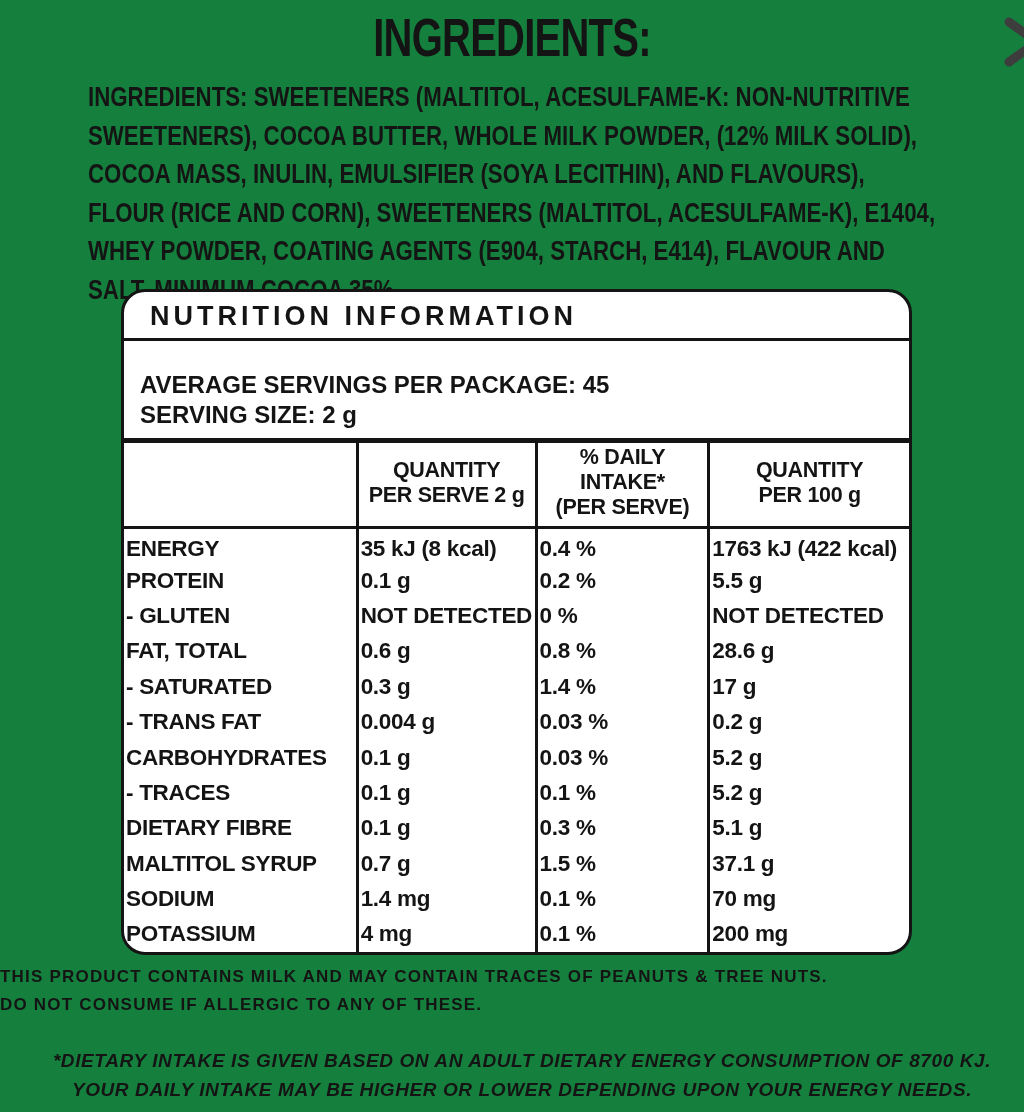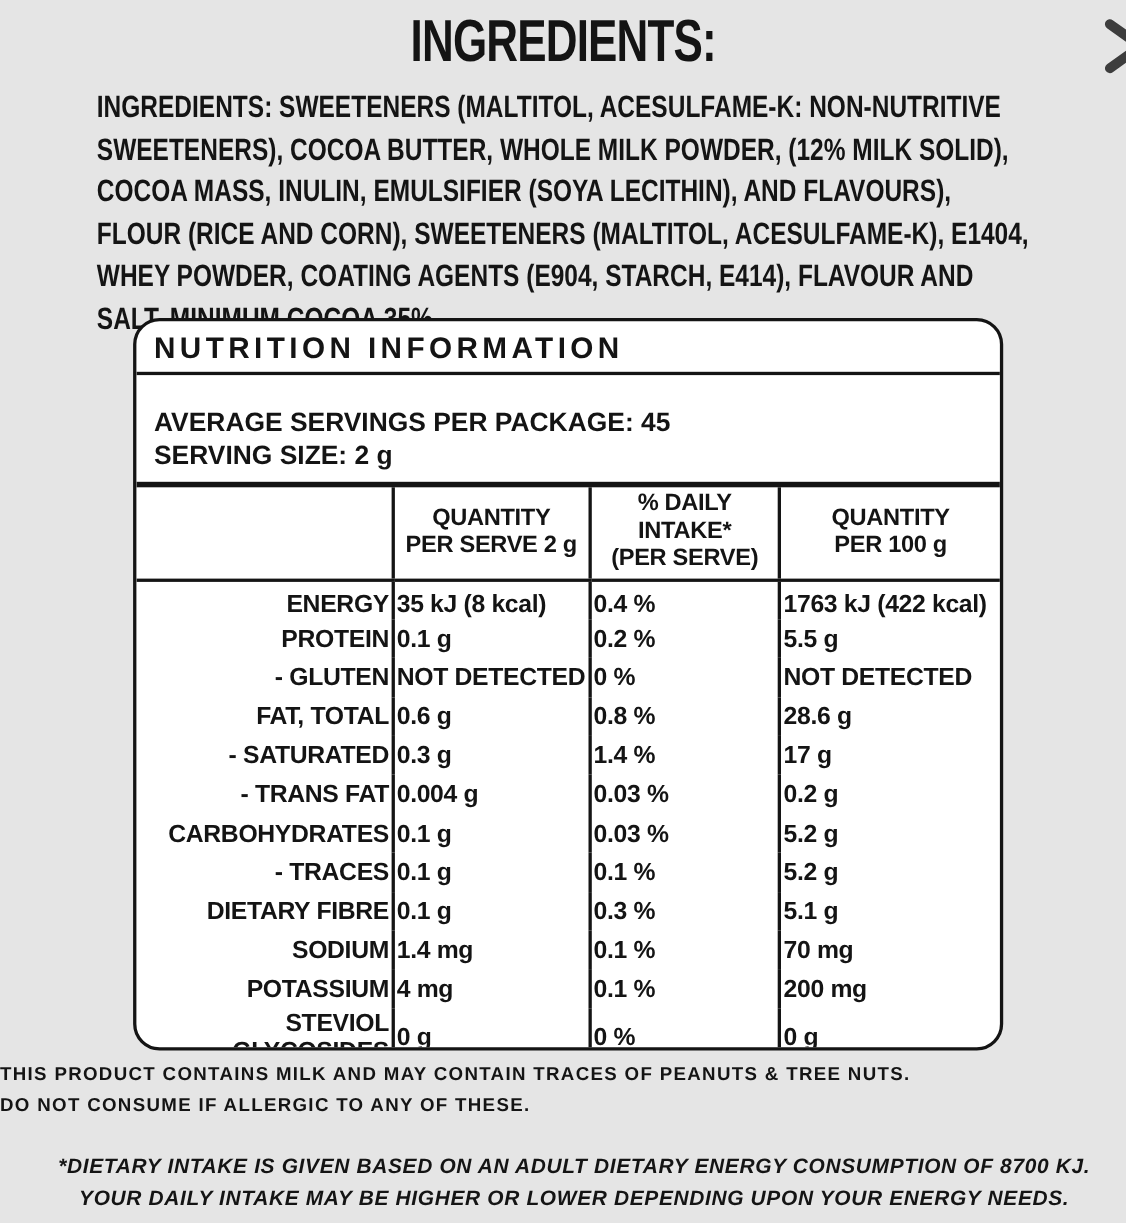--- a/index.html
+++ b/index.html
@@ -2,21 +2,21 @@
 <html><head>
 <meta charset="utf-8">
 <style>
   * { box-sizing: border-box; }
   html, body { margin: 0; padding: 0; }
   body {
     width: 1024px; height: 1112px; overflow: hidden;
     background: #ffffff; color: #141414;
     font-family: "Liberation Sans", sans-serif;
   }
-  .page { position: relative; width: 1024px; height: 1112px; background: #e5e5e5; }
+  .page { position: relative; width: 1024px; height: 1112px; background: #15803d; }
 
   .main-title {
     position: absolute; top: 6px; left: 0; width: 100%;
     margin: 0; text-align: center;
     font-size: 54px; font-weight: 700; letter-spacing: -1px;
     transform: scaleX(0.74);
   }
 
   .next-btn {
     position: absolute; left: 1002px; top: 14px; width: 42px; height: 56px;
@@ -31,21 +31,21 @@
     color: #141414;
   }
 
   .panel {
     position: absolute; left: 121px; top: 289px; width: 791px; height: 666px;
     border: 3px solid #141414; border-radius: 24px; overflow: hidden;
     background: #fff;
   }
   .panel-title {
     font-size: 27px; font-weight: 700; letter-spacing: 4px;
-    padding: 9px 16px 6px; border-bottom: 3px solid #141414;
+    padding: 9px 26px 6px; border-bottom: 3px solid #141414;
   }
   .servings {
     font-size: 24px; font-weight: 700; line-height: 30px;
     padding: 5px 16px 8px; border-bottom: 5px solid #141414; margin-top: 24px;
   }
 
   table.nutri-table { width: 100%; border-collapse: collapse; table-layout: fixed; }
   .nutri-table col.c1 { width: 29.7%; }
   .nutri-table col.c2 { width: 22.8%; }
   .nutri-table col.c3 { width: 22.0%; }
@@ -55,21 +55,21 @@
   .nutri-table thead th {
     border-bottom: 3px solid #141414; height: 70px;
     font-size: 21.5px; line-height: 25px; text-align: center;
     letter-spacing: -0.3px; padding: 2px 2px 6px;
   }
   .nutri-table tbody td {
     height: 35.4px; font-size: 22.5px; text-align: left;
     letter-spacing: -0.3px; padding: 0 2px;
   }
   .nutri-table tbody tr:first-child td { padding-top: 6px; }
-  .nutri-table td.col-label { text-align: right; padding-left: 14px; }
+  .nutri-table td.col-label { text-align: left; padding-left: 2px; }
 
   .allergen {
     position: absolute; top: 963px; left: 0; width: 100%;
     margin: 0; text-align: left;
     font-size: 17px; font-weight: 700; letter-spacing: 1.2px; line-height: 28px;
   }
   .disclaimer {
     position: absolute; top: 1036px; left: 0; width: 100%;
     margin: 10px; text-align: center;
     font-size: 19px; font-weight: 700; font-style: italic;
@@ -179,20 +179,26 @@
     <td><span>5.2 g</span></td>
   </tr>
 
   <tr>
     <td class="col-label"><span>DIETARY FIBRE</span></td>
     <td><span>0.1 g</span></td>
     <td><span>0.3 %</span></td>
     <td><span>5.1 g</span></td>
   </tr>
 
+  <tr>
+    <td class="col-label"><span>MALTITOL SYRUP</span></td>
+    <td><span>0.7 g</span></td>
+    <td><span>1.5 %</span></td>
+    <td><span>37.1 g</span></td>
+  </tr>
 
   <tr>
     <td class="col-label"><span>SODIUM</span></td>
     <td><span>1.4 mg</span></td>
     <td><span>0.1 %</span></td>
     <td><span>70 mg</span></td>
   </tr>
 
   <tr>
     <td class="col-label"><span>POTASSIUM</span></td>

